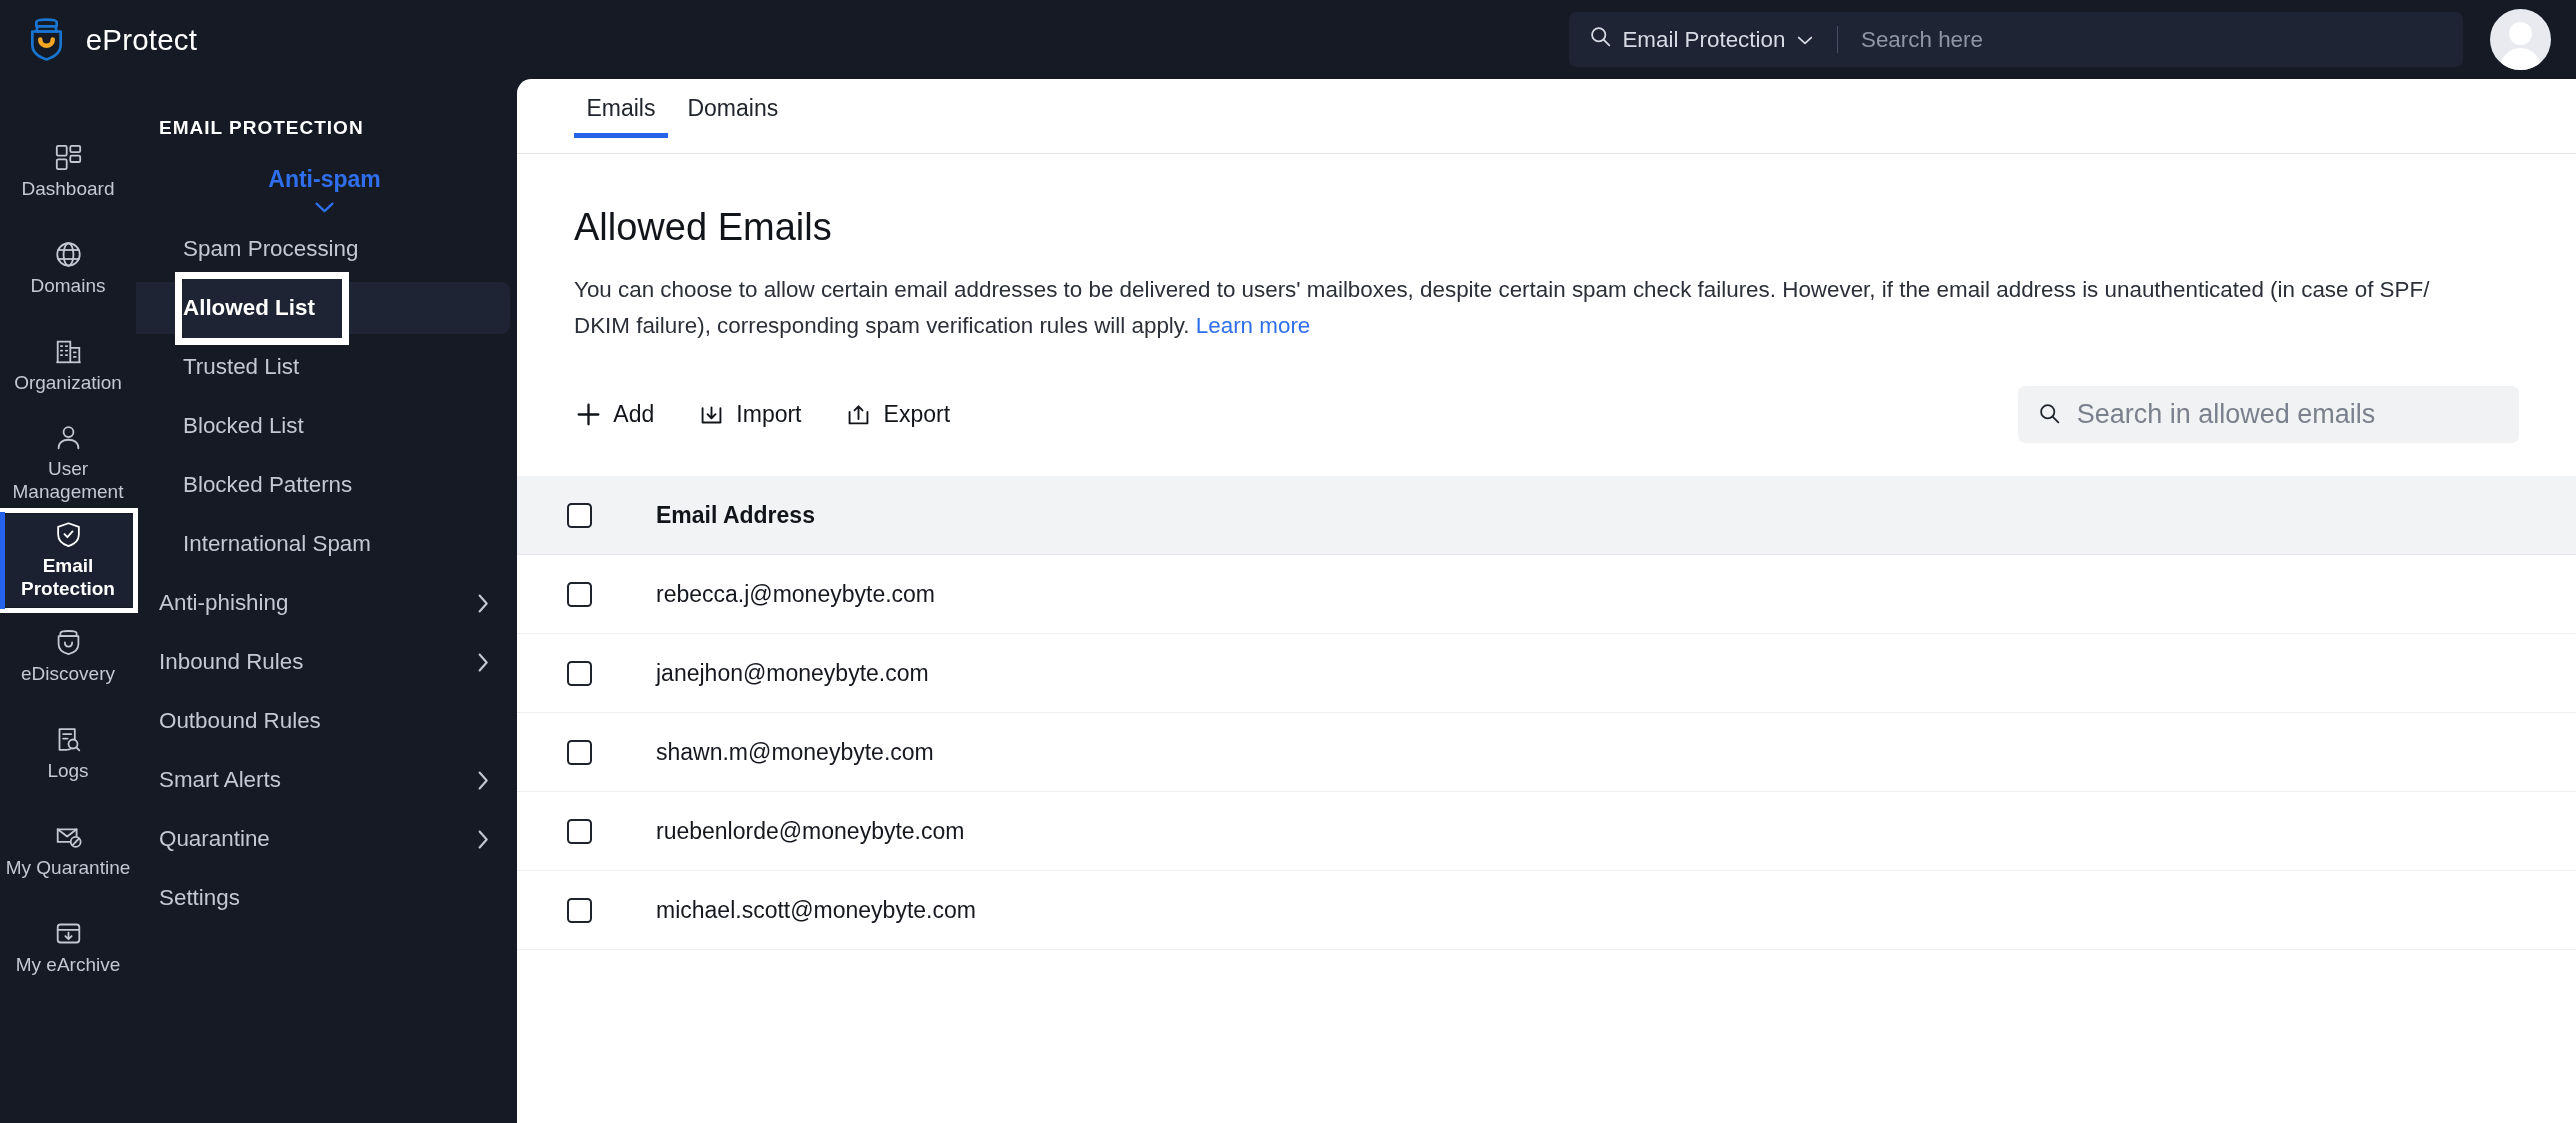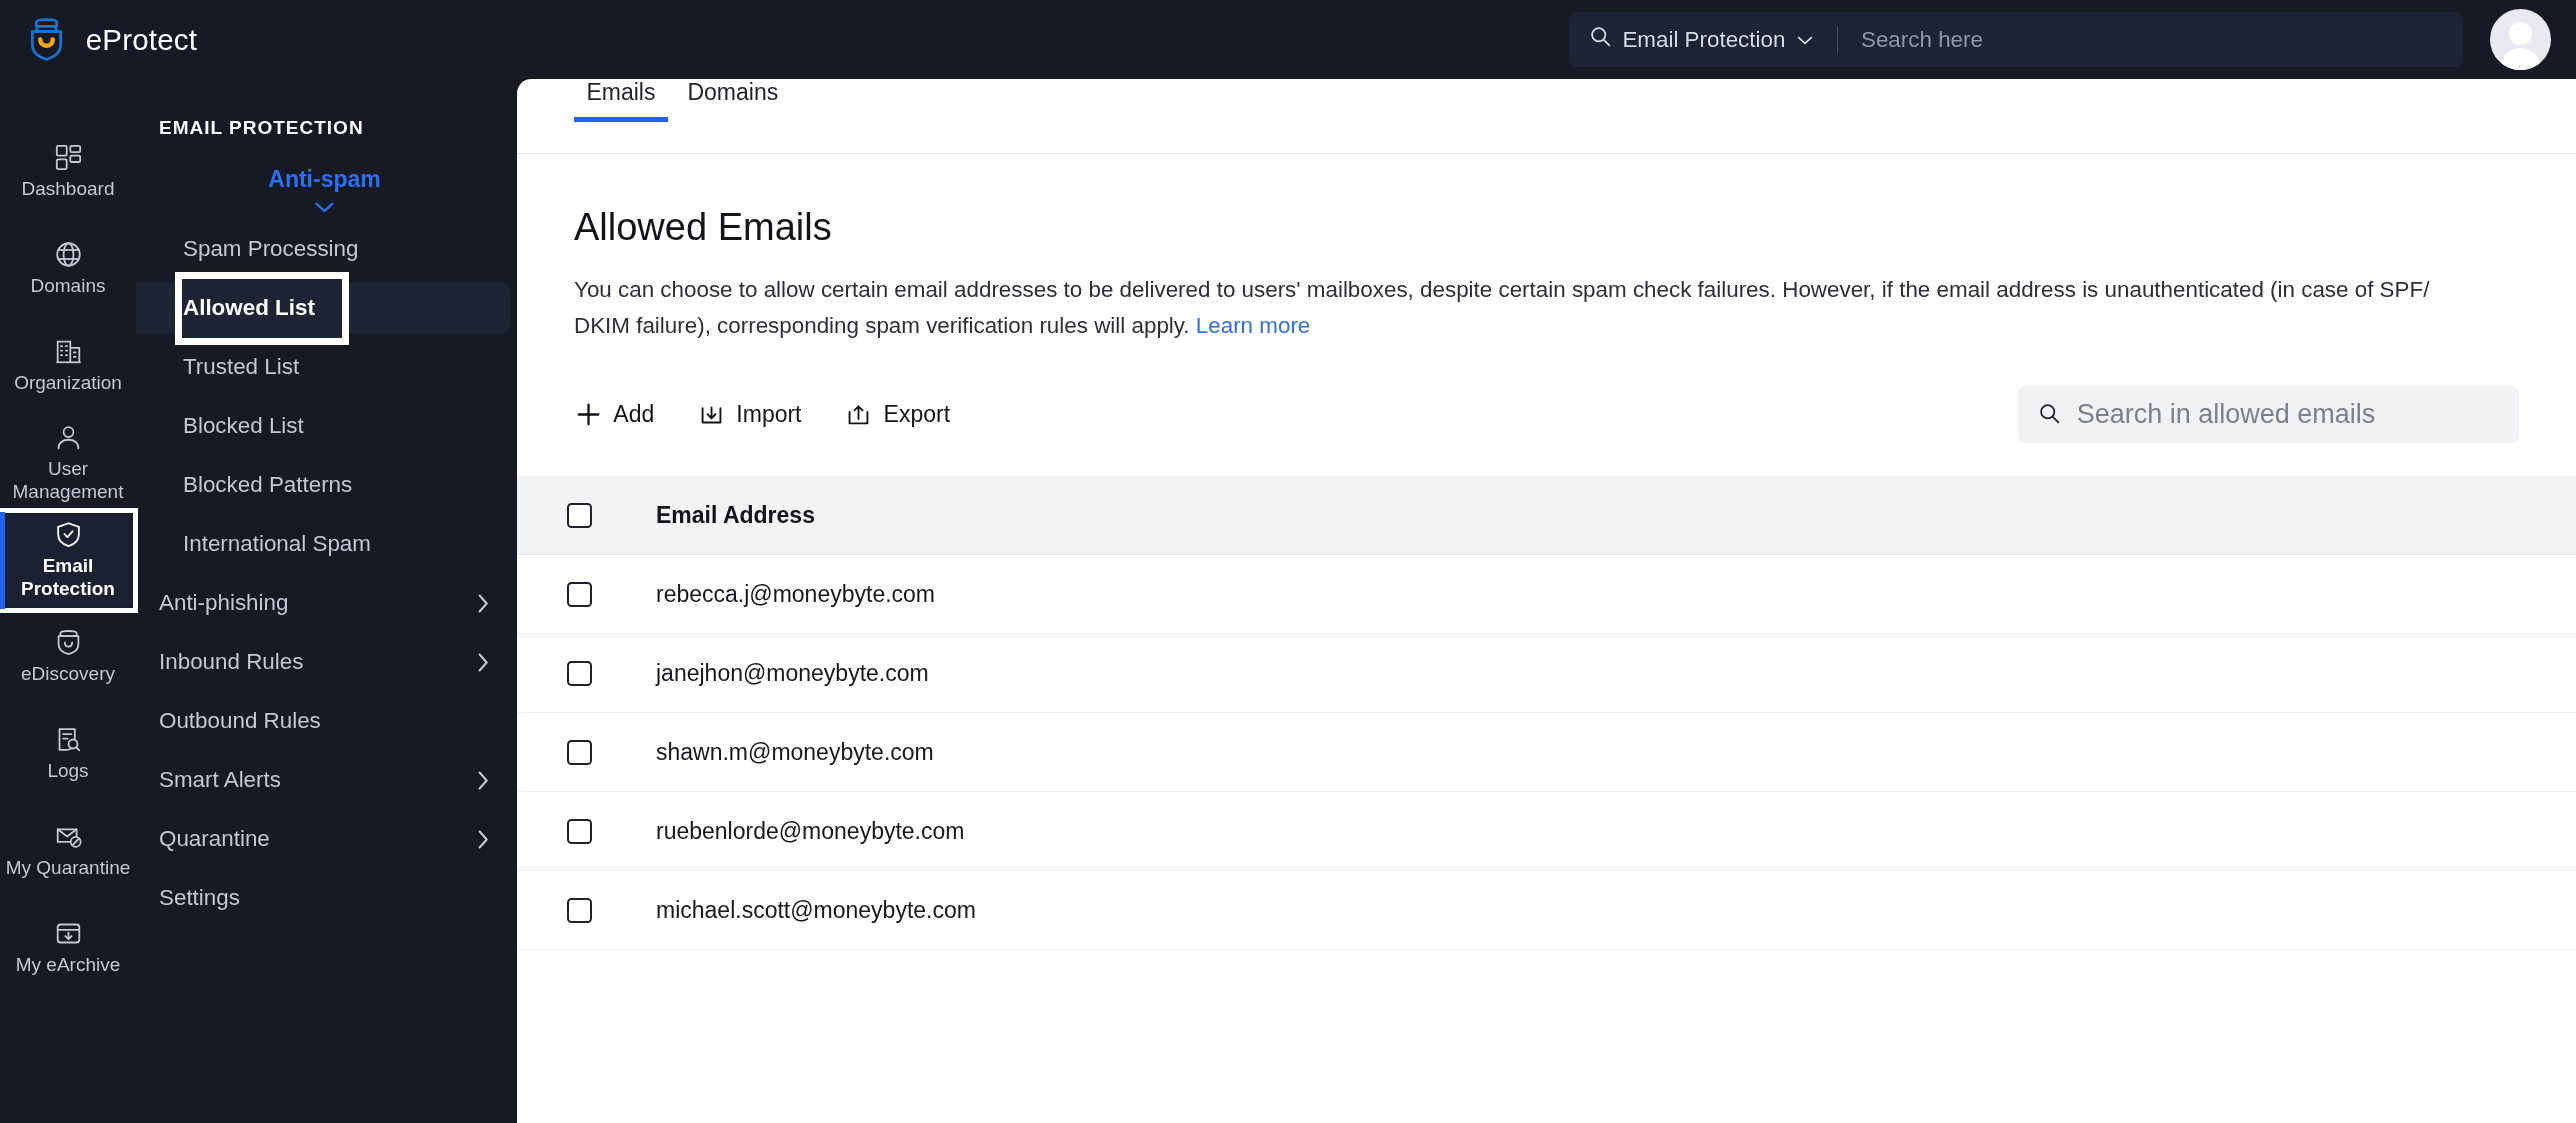--- a/index.html
+++ b/index.html
@@ -126,21 +126,21 @@
   
   #panel {
     position: absolute; left: 517px; top: 79px;
     width: 2059px; height: 1045px;
     background: #ffffff;
     border-radius: 14.3px 0 0 0;
     overflow: hidden;
   }
   #tabs {
     height: 75px; padding: 0 0 0 57px;
-    display: flex; align-items: flex-start; gap: 0;
+    display: flex; align-items: center; gap: 0;
     border-bottom: 1.8px solid #e3e5e9;
   }
   .tab {
     font-size: 23px; color: #20242c; padding: 0 16px 14.3px 16px;
     cursor: pointer; position: relative;
   }
   .tab:first-child { margin-left: -3.6px; }
   .tab.active::after {
     content: ""; position: absolute; left: 3.6px; right: 3.6px; bottom: -1.8px;
     height: 5.4px; background: #2563eb;

